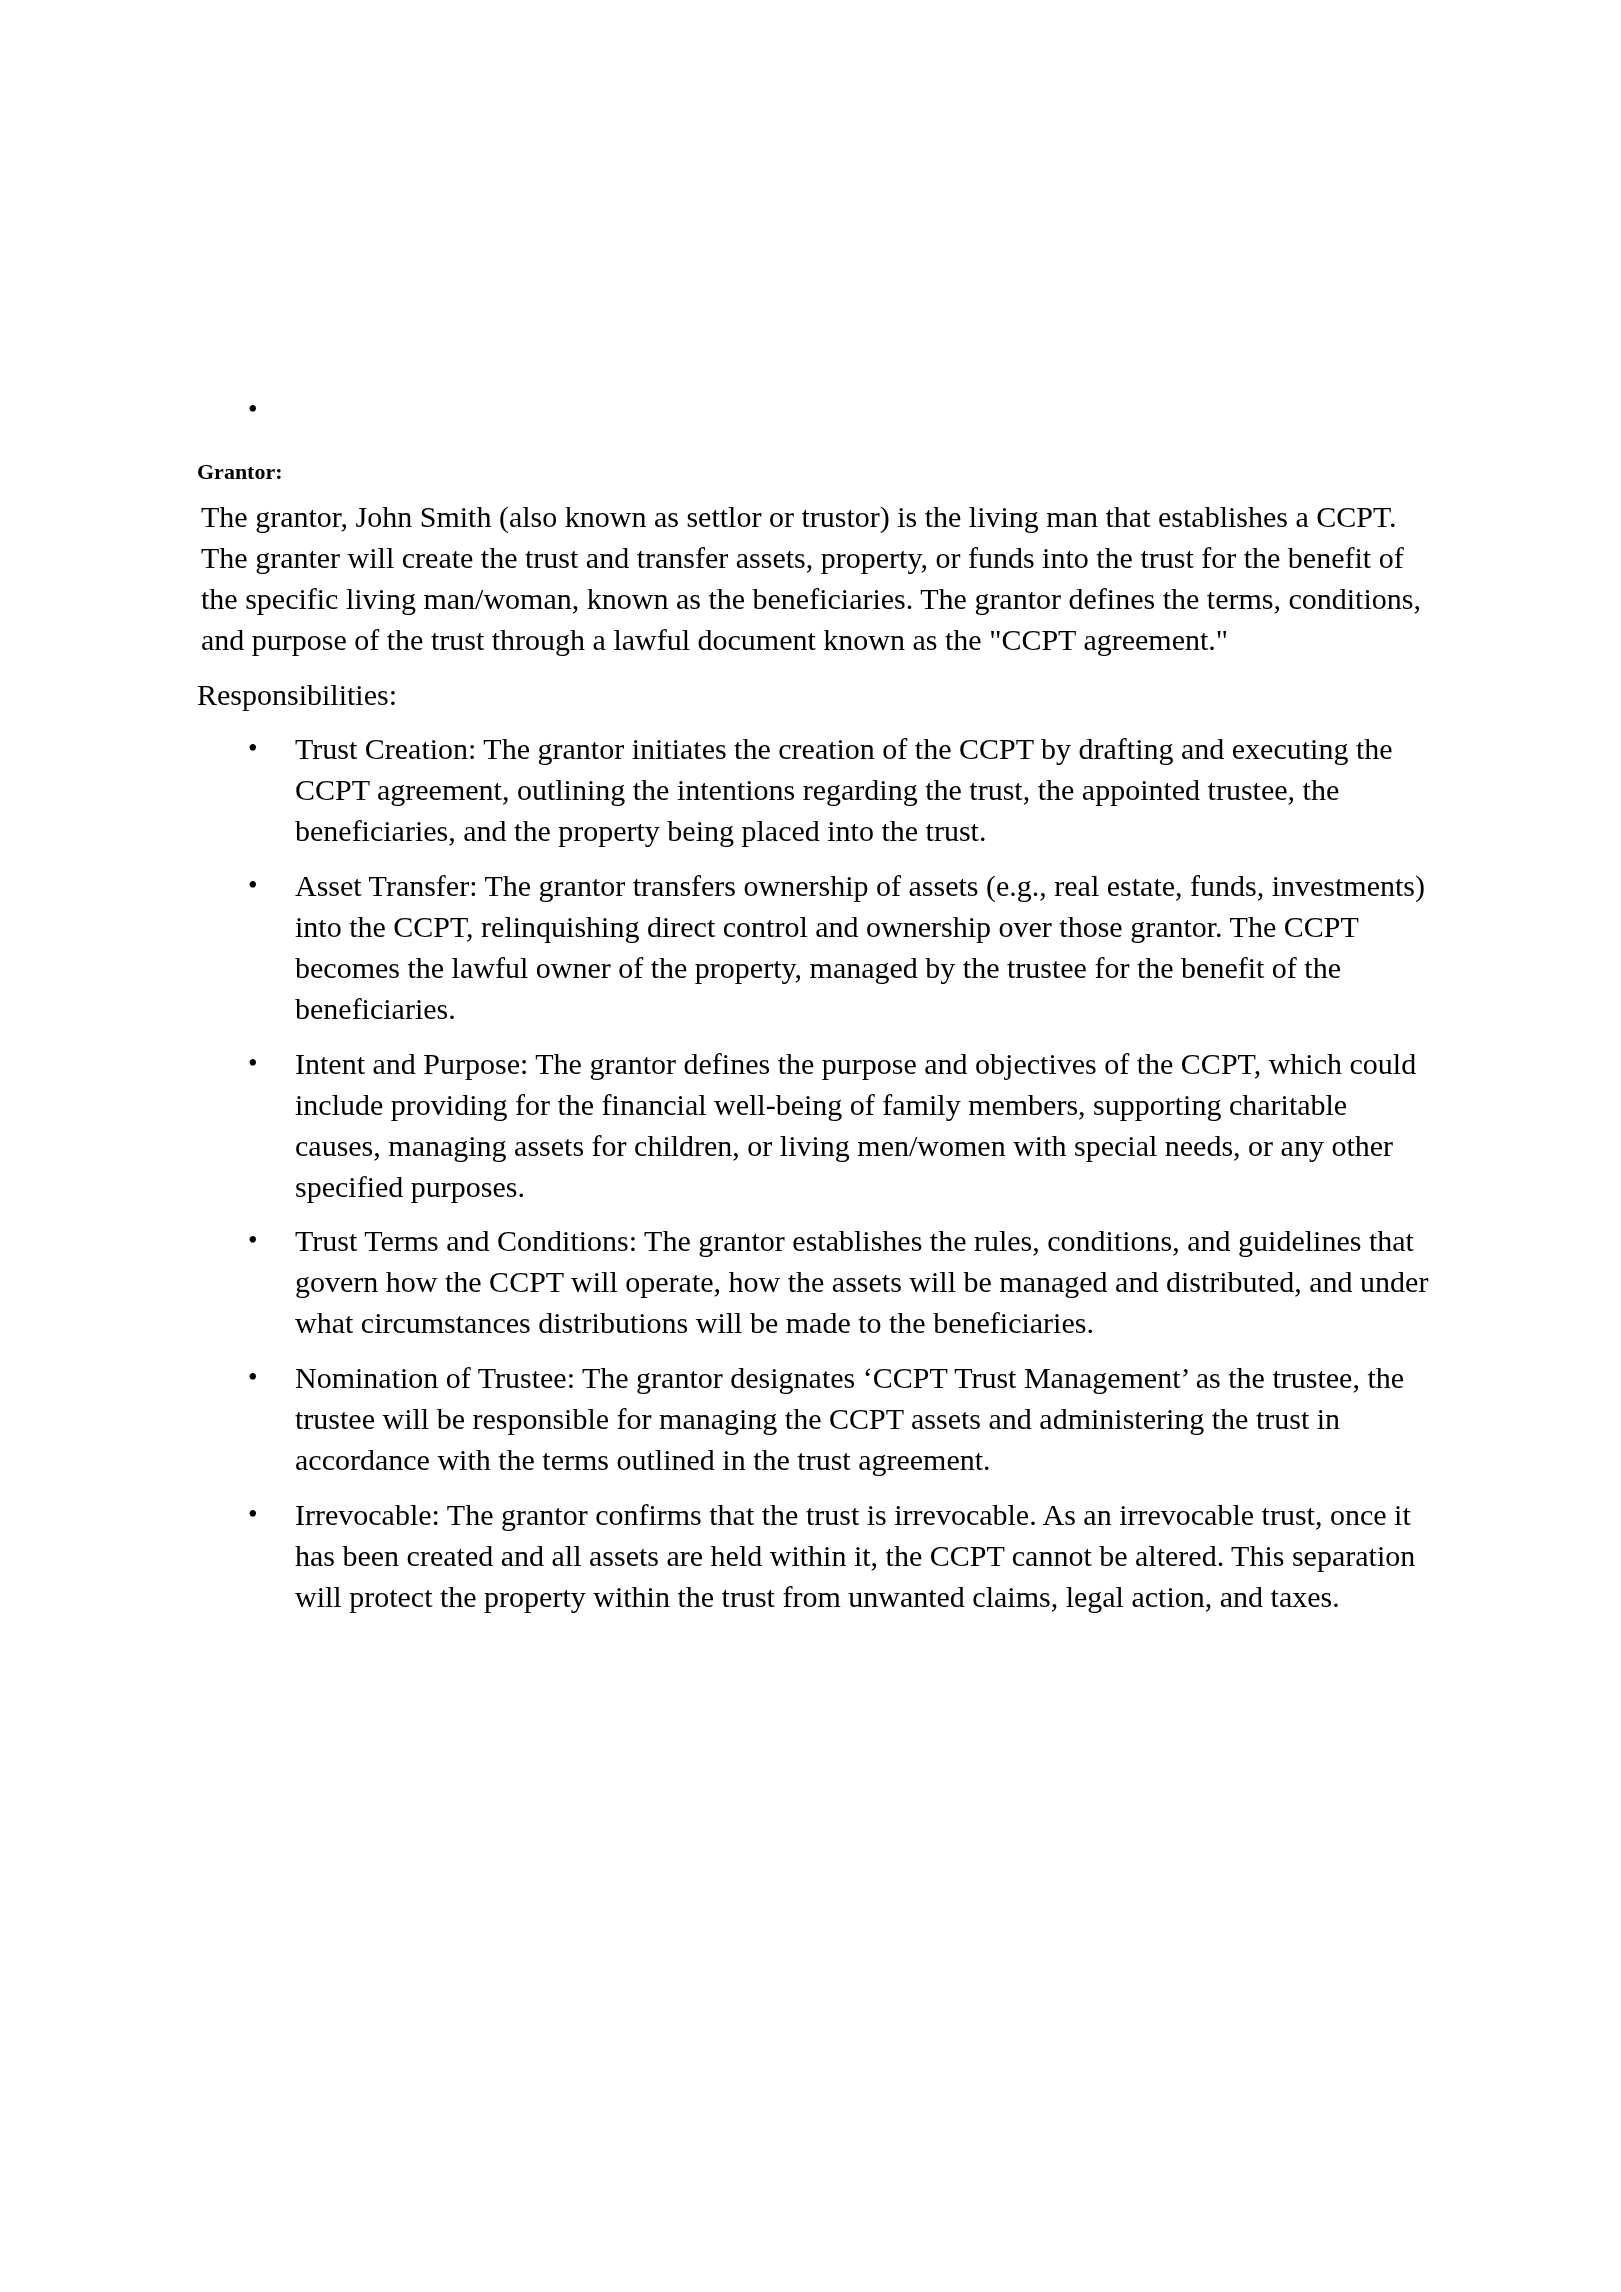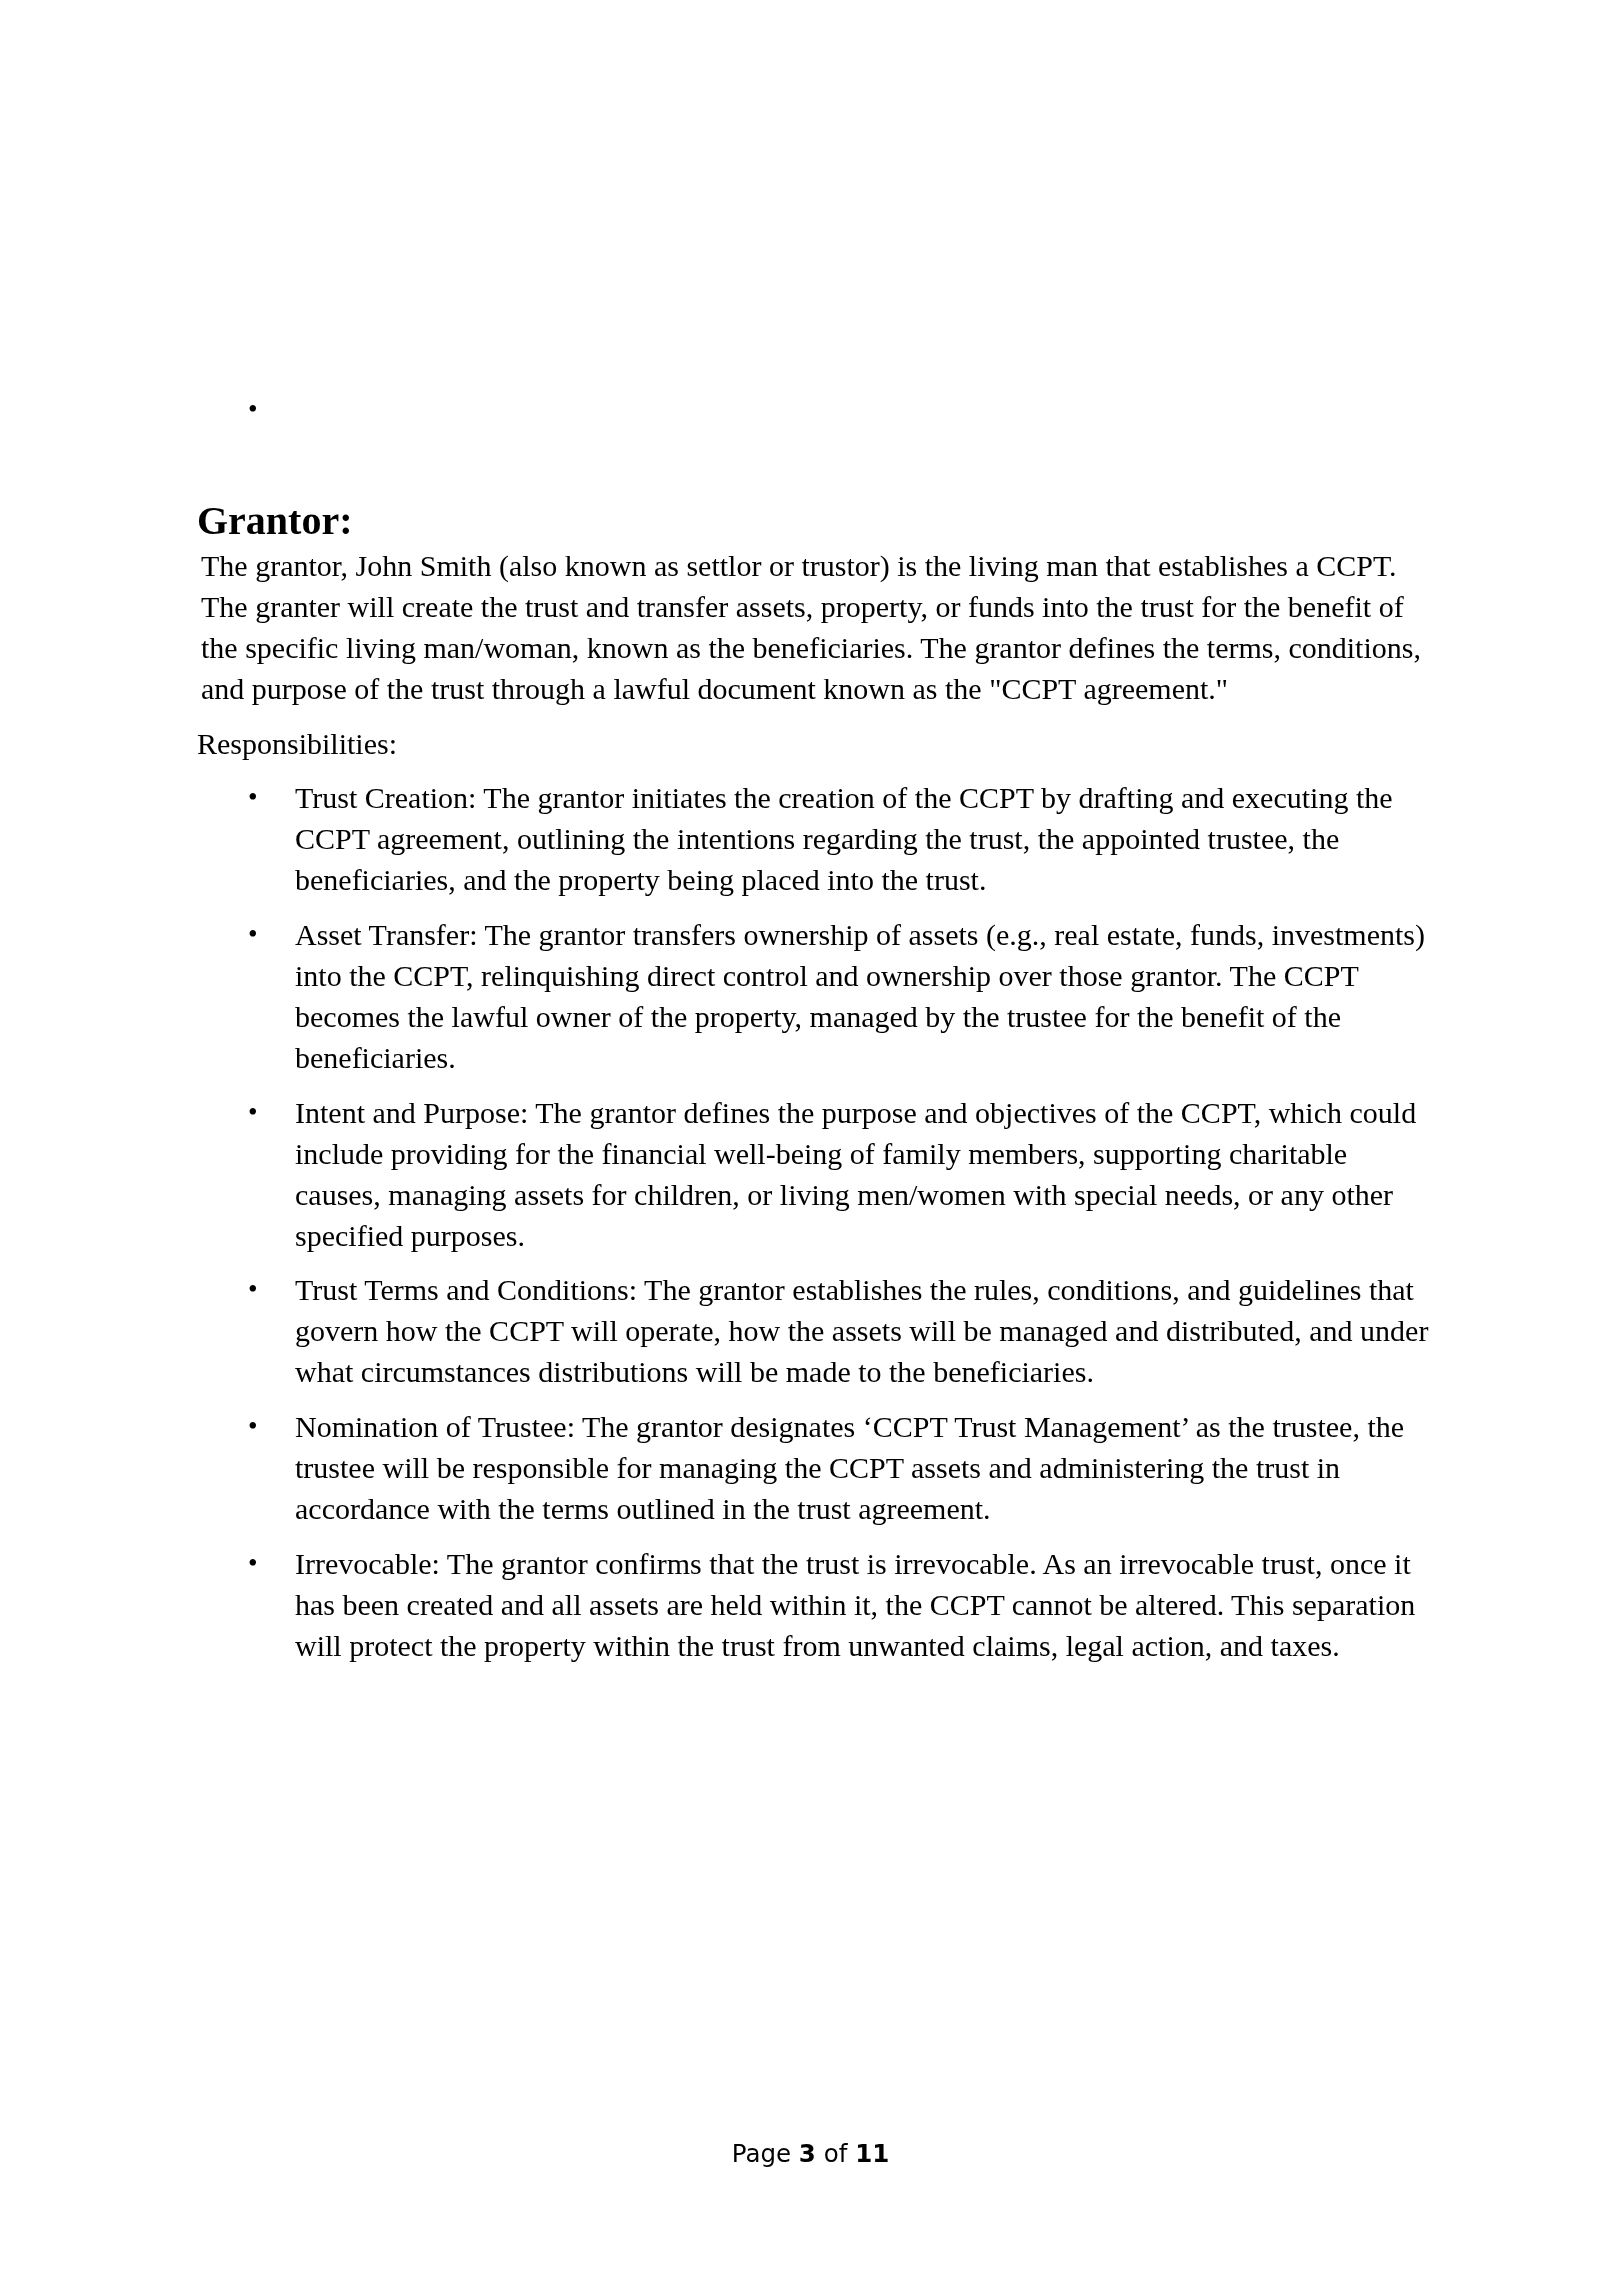--- a/index.html
+++ b/index.html
@@ -45,23 +45,23 @@
       left: 51px;
       top: 0;
       font-size: 27.4px;
     }
     .top-list li {
       text-align: justify;
       text-align-last: left;
     }
     .section-heading {
       font-weight: bold;
-      margin-top: 111px;
+      margin-top: 62px;
       margin-bottom: 0;
-      font-size: 40px;
+      font-size: 22px;
       line-height: 41px;
     }
     .para {
       margin: 4px;
     }
     .resp-label {
       margin: 13.7px 0 0 0;
     }
     .resp-list {
       margin-top: 13.7px !important;
@@ -119,20 +119,14 @@
         <span class="bullet">•</span>
         <span>Nomination of Trustee: The grantor designates ‘CCPT Trust Management’ as the trustee, the trustee will be responsible for managing the CCPT assets and administering the trust in accordance with the terms outlined in the trust agreement.</span>
       </li>
       <li>
         <span class="bullet">•</span>
         <span>Irrevocable: The grantor confirms that the trust is irrevocable. As an irrevocable trust, once it has been created and all assets are held within it, the CCPT cannot be altered. This separation will protect the property within the trust from unwanted claims, legal action, and taxes.</span>
       </li>
     </ul>
   </div>
 
-  <div class="footer">
-    <span>Page</span>
-    <b>3</b>
-    <span>of</span>
-    <b>11</b>
-  </div>
 </div>
 
 
 </body></html>

